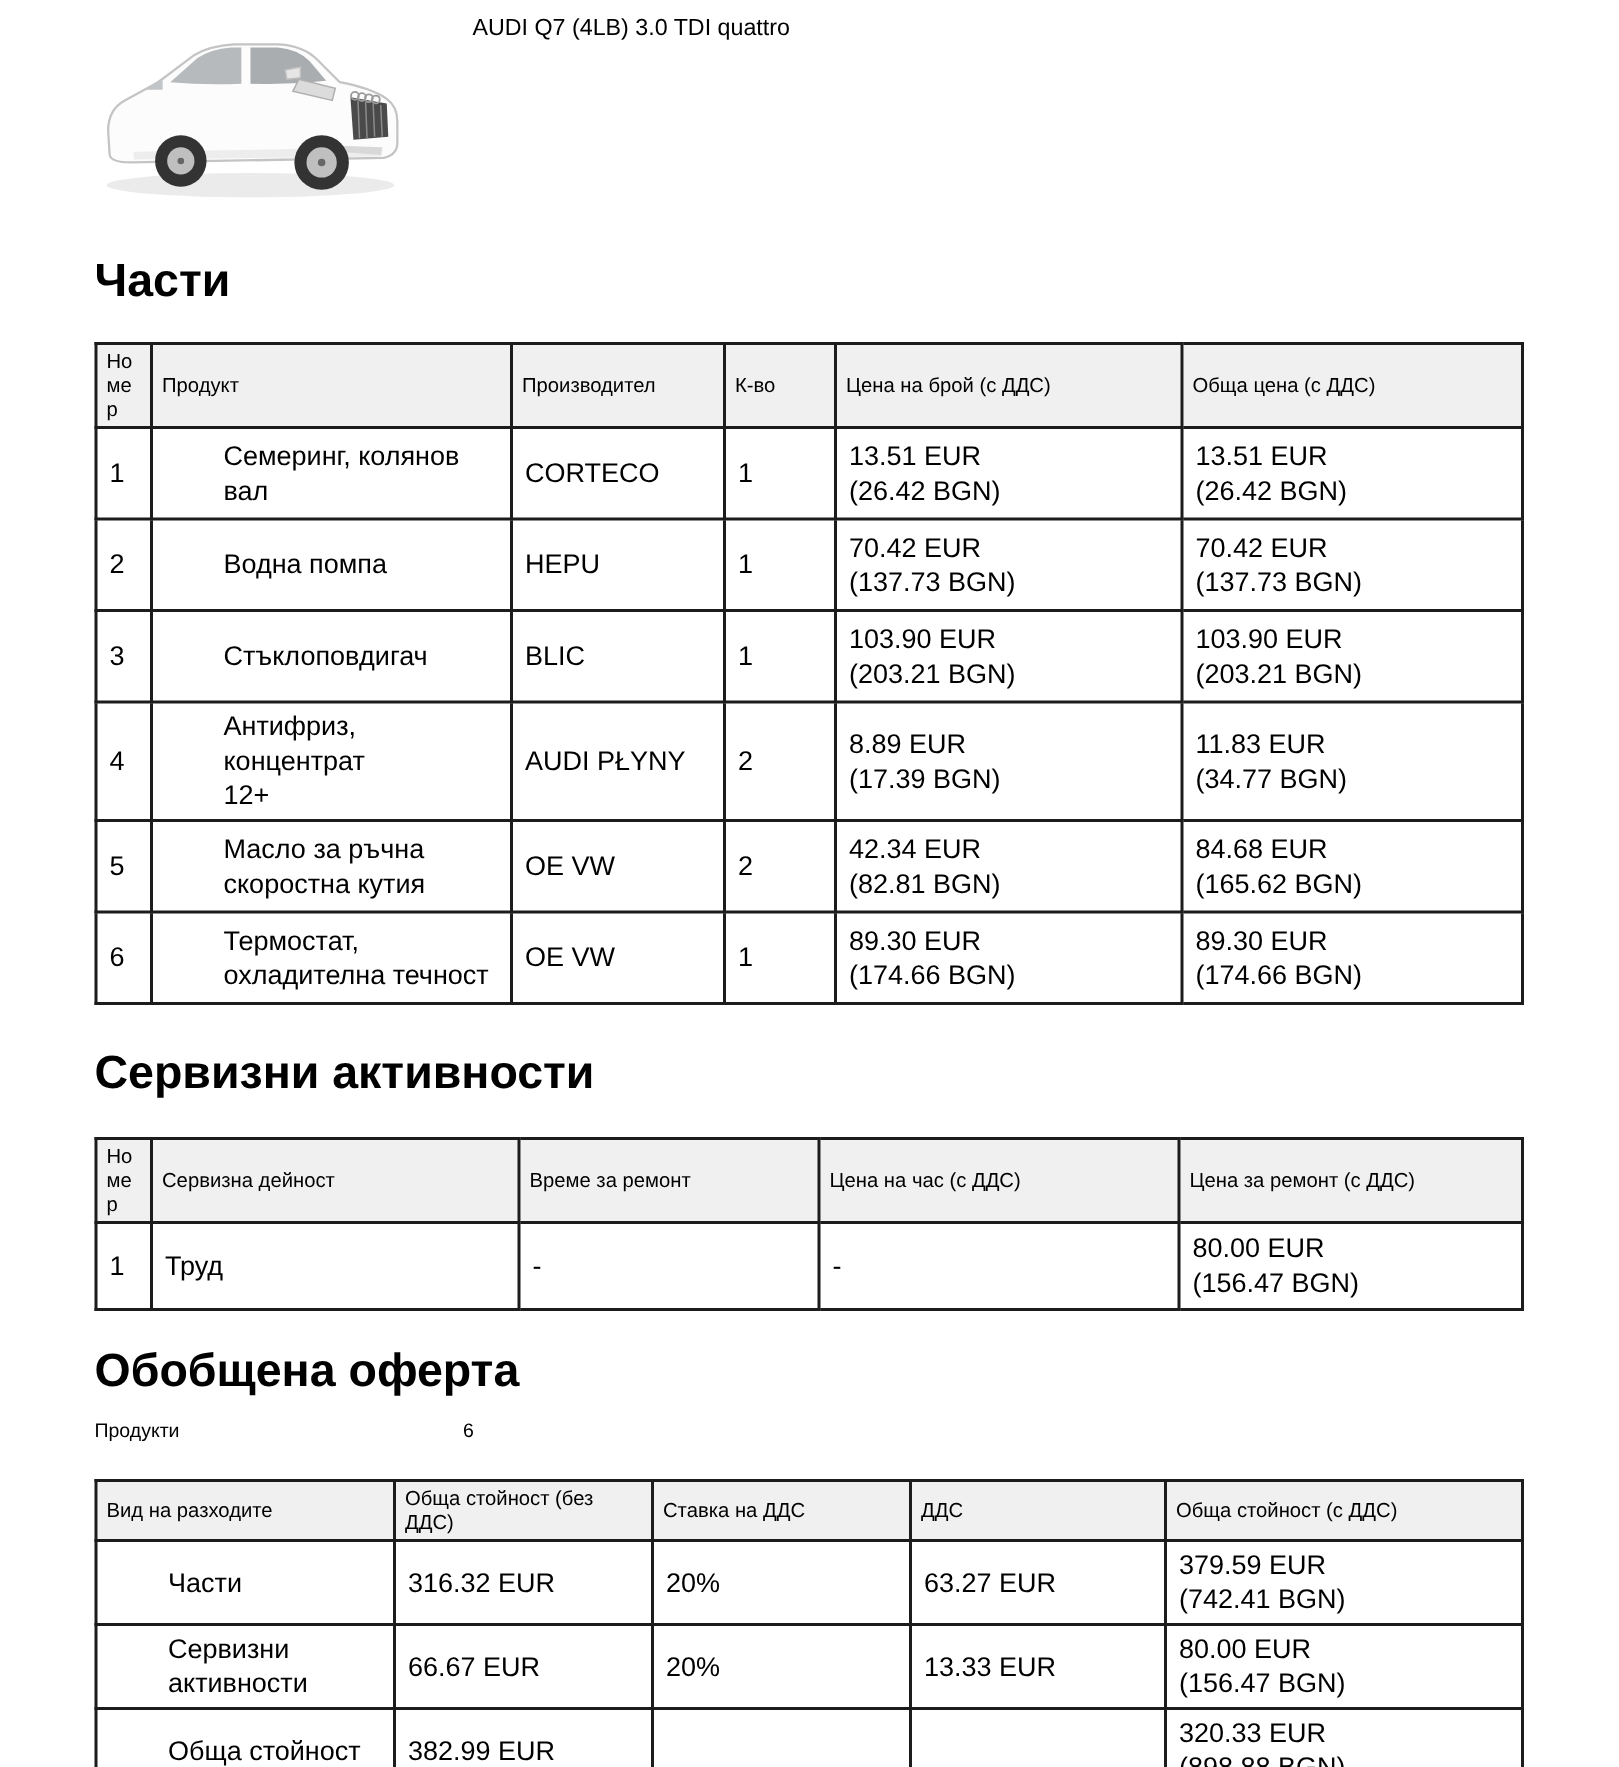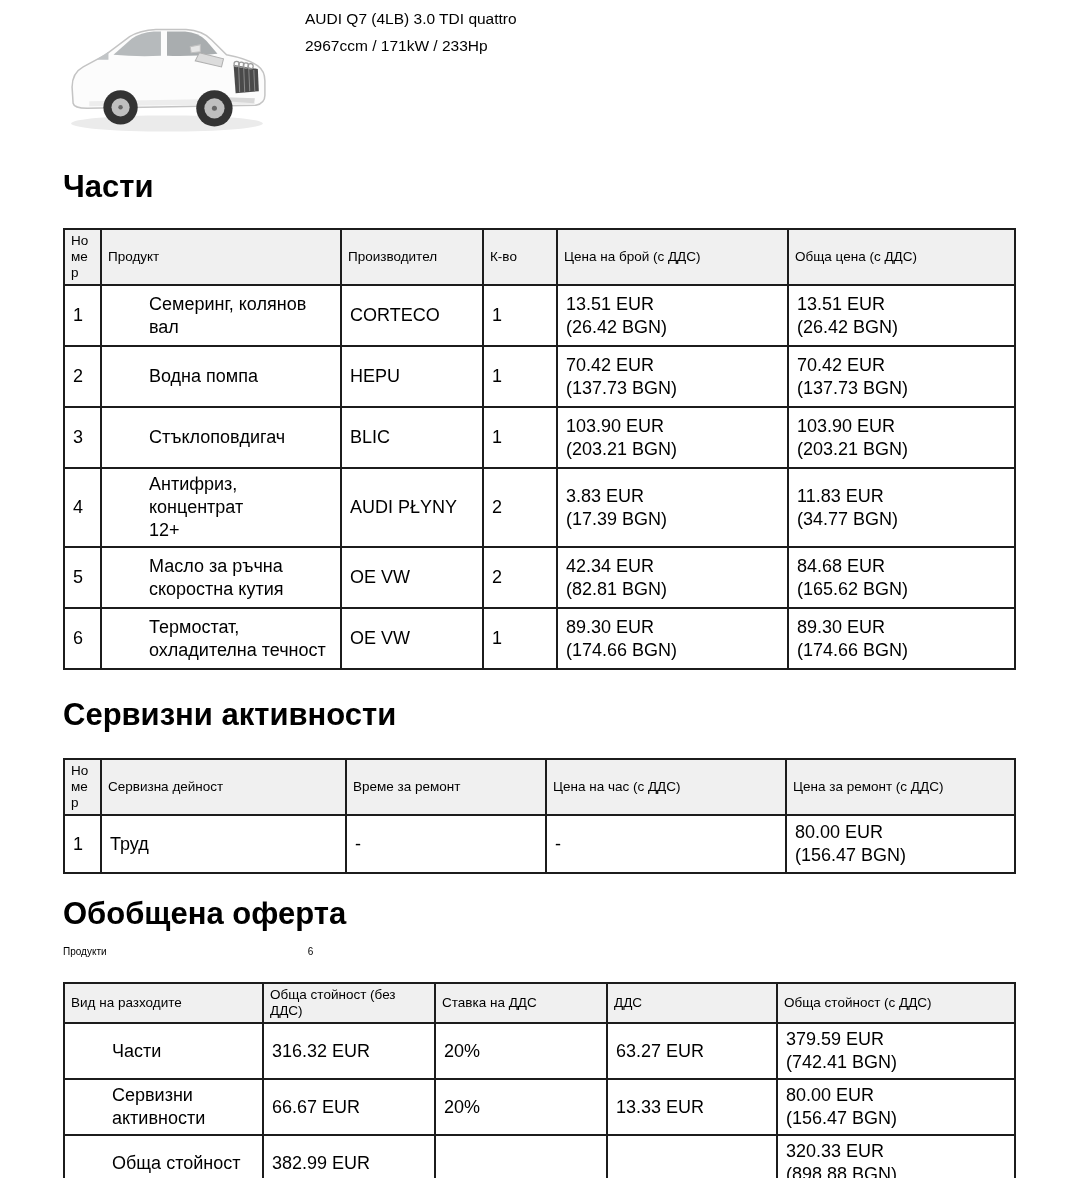--- a/index.html
+++ b/index.html
@@ -10,30 +10,30 @@
     padding: 0 64px 47px 63px;
     font-family: "Liberation Sans", "DejaVu Sans", sans-serif;
     color: var(--text, #000000);
     background: var(--page-bg, #ffffff);
   }
 
   
   .vehicle-header { position: relative; height: 150px; }
   .car-wrap { position: absolute; left: 0; top: 10px; width: 212px; height: 130px; }
   .car-wrap svg { width: 100%; height: 100%; }
-  .vehicle-info { position: absolute; left: 242px; top: 5px; }
+  .vehicle-info { position: absolute; left: 252px; top: 5px; }
   .vehicle-title, .vehicle-subtitle { font-size: 15.5px; line-height: 27px; white-space: nowrap; }
 
   
   .section-title { font-size: 31px; line-height: 37px; font-weight: 700; margin: 0; }
   .title-parts    { margin-top: 18px; margin-bottom: 23px; }
   .title-services { margin-top: 26px; margin-bottom: 25px; }
   .title-summary  { margin-top: 21px; margin-bottom: 14px; }
 
-  .products-line { margin-top: 14px; margin-bottom: 25px; font-size: 10px; }
+  .products-line { margin-top: 14px; margin-bottom: 25px; font-size: 13px; }
   .products-label { display: inline-block; width: 242px; }
 
   
   table { border-collapse: collapse; table-layout: fixed; width: 951px; }
   th, td { border: 2px solid var(--table-border, #1c1c1c); box-sizing: border-box; overflow: hidden; }
   th {
     background: var(--table-header-bg, #f0f0f0);
     font-weight: 400; font-size: 13.5px; text-align: left;
     padding: 3px 6px; vertical-align: middle; line-height: 16px;
   }
@@ -89,21 +89,20 @@
         <circle cx="57" cy="96" r="17" fill="#333333"></circle>
         <circle cx="57" cy="96" r="9" fill="#bfbfbf"></circle>
         <circle cx="57" cy="96" r="2.2" fill="#666666"></circle>
         <circle cx="150" cy="97" r="18" fill="#333333"></circle>
         <circle cx="150" cy="97" r="10" fill="#bfbfbf"></circle>
         <circle cx="150" cy="97" r="2.5" fill="#666666"></circle>
       </svg>
     </div>
     <div class="vehicle-info">
       <div class="vehicle-title">AUDI Q7 (4LB) 3.0 TDI quattro</div>
-      <div class="vehicle-subtitle">2967ccm / 171kW / 233Hp</div>
     </div>
   </div>
 
   <h1 class="section-title title-parts">Части</h1>
 
   <table class="parts-table">
     <colgroup>
         <col class="c1">
         <col class="c2">
         <col class="c3">
@@ -164,21 +163,21 @@
           <div>(203.21 BGN)</div>
         </td>
       </tr>
       <tr>
         <td>4</td>
         <td class="pre">Антифриз, концентрат
 12+</td>
         <td>AUDI PŁYNY</td>
         <td>2</td>
         <td>
-          <div>3.83 EUR</div>
+          <div>8.89 EUR</div>
           <div>(17.39 BGN)</div>
         </td>
         <td>
           <div>11.83 EUR</div>
           <div>(34.77 BGN)</div>
         </td>
       </tr>
       <tr>
         <td>5</td>
         <td class="pre">Масло за ръчна

